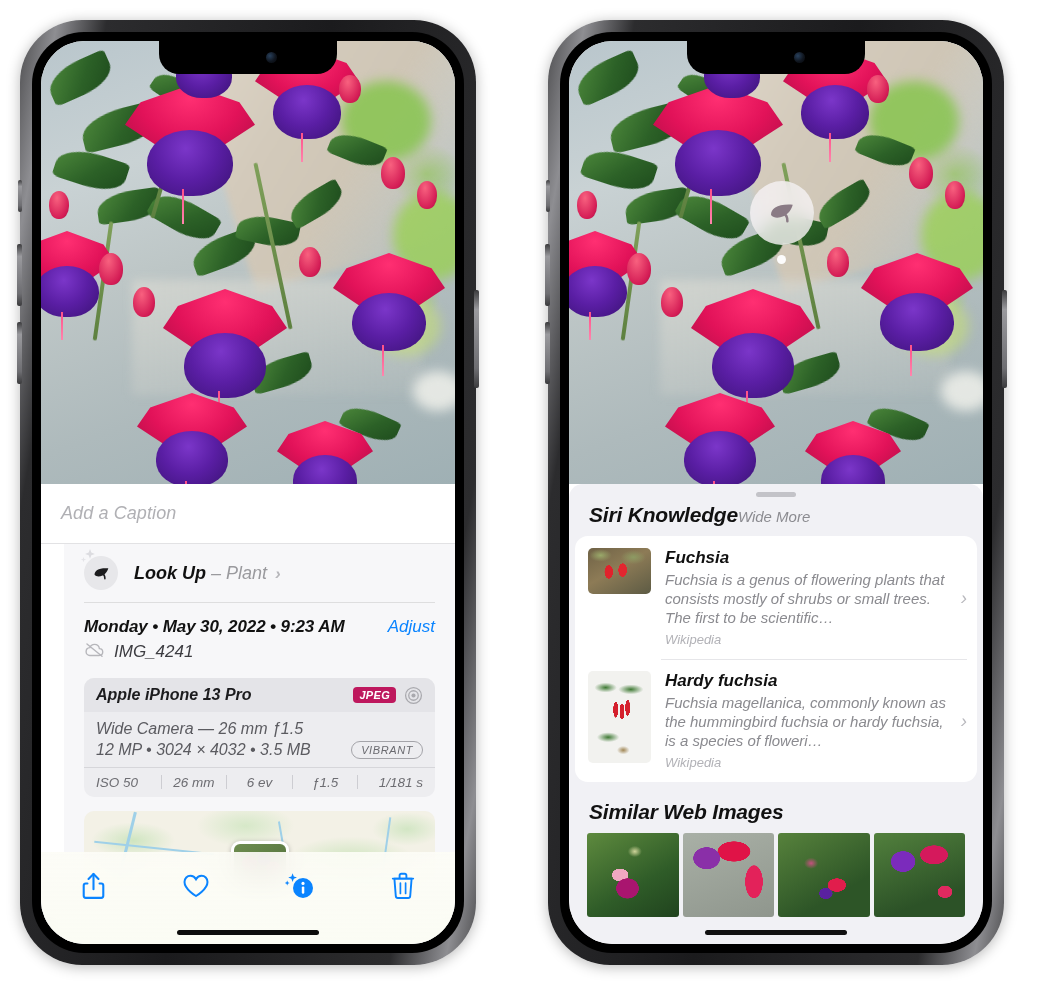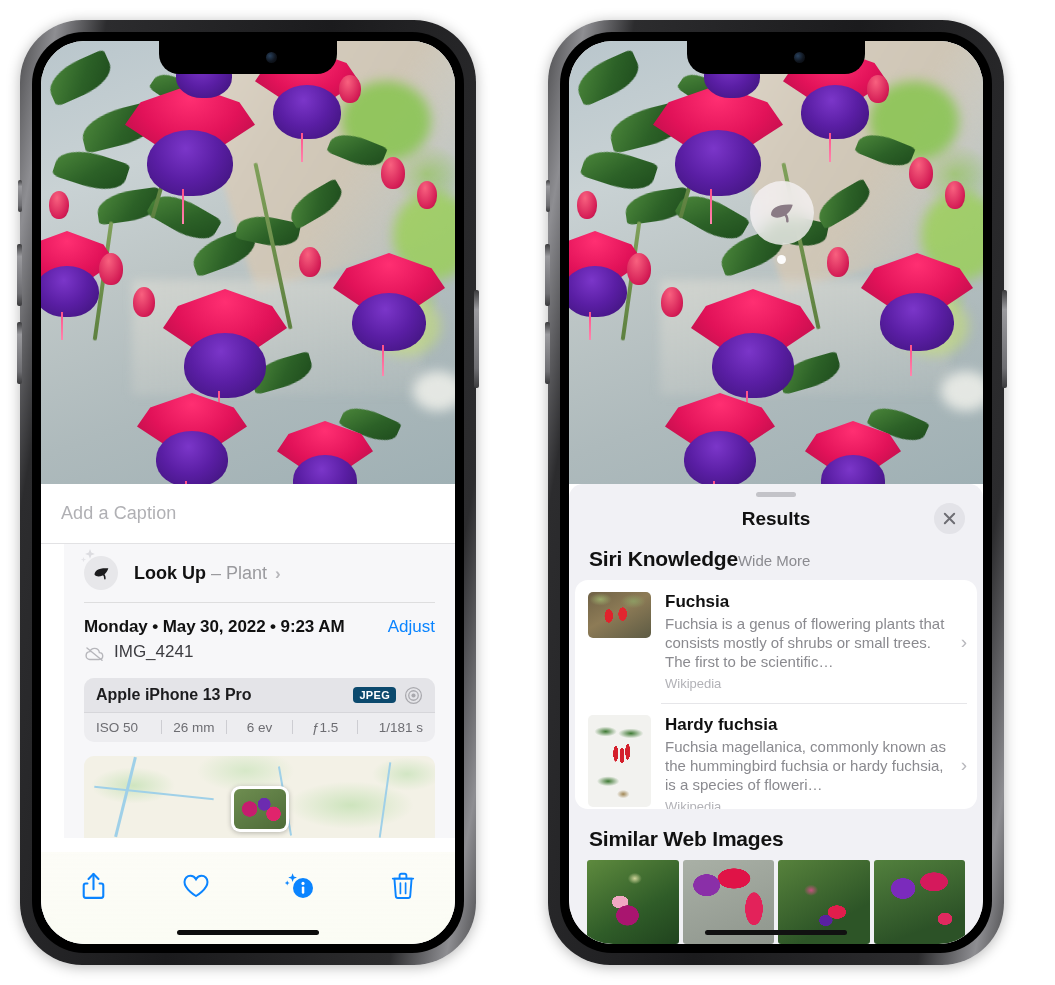--- a/index.html
+++ b/index.html
@@ -2,21 +2,21 @@
 <html><head>
 <meta charset="utf-8">
 <style>
   * { box-sizing: border-box; margin: 0; padding: 0; }
   html, body {
     width: 1055px; height: 985px;
     background: #ffffff;
     font-family: "Liberation Sans", sans-serif;
     overflow: hidden;
   }
-  .stage { position: relative; width: 1016px; height: 985px; }
+  .stage { position: relative; width: 1016px; height: 985px; font-style: italic; }
 
   
   .phone {
     position: absolute;
     width: 456px; height: 945px;
     top: 20px;
     border-radius: 62px;
     background: linear-gradient(100deg,#4a4a4c 0%,#8e8e92 6%,#2c2c2e 14%,#1b1b1d 50%,#2c2c2e 86%,#8e8e92 95%,#4a4a4c 100%);
     padding: 12px;
     box-shadow: 0 2px 14px rgba(0,0,0,.28);
@@ -158,34 +158,34 @@
   .lookup-label { font-size: 18px; font-weight: 700; color: #111; }
   .lookup-label .sub { font-weight: 400; color: #9a9a9e; }
   .chev { color: #b7b7bb; font-size: 17px; margin-left: 3px; }
 
   .divider { height: .5px; background: #dededf; margin: 0 20px; }
 
   .meta { padding: 14px 20px 6px; background: #f7f7f9; }
   .meta-top { display: flex; align-items: baseline; justify-content: space-between; }
   .meta-date { font-size: 17px; font-weight: 600; color: #111; letter-spacing: -.1px; }
   .adjust { font-size: 17px; color: #0a84ff; }
-  .meta-file { display: flex; align-items: flex-end; gap: 9px; margin-top: 5px; }
+  .meta-file { display: flex; align-items: flex-start; gap: 9px; margin-top: 5px; }
   .meta-file .fname { font-size: 17px; color: #3c3c41; }
 
   .exif-card {
     margin: 10px 20px 0; background: #ededf0; border-radius: 10px; overflow: hidden;
   }
   .exif-head {
     display: flex; align-items: center; justify-content: space-between;
     padding: 8px 12px 7px; background: #e4e4e8;
   }
   .exif-model { font-size: 16px; font-weight: 600; color: #1c1c1e; }
   .exif-head .right { display: flex; align-items: center; gap: 8px; }
   .jpeg-badge {
-    background: #0c4a6e; color: #fff; font-size: 11px; font-weight: 700;
+    background: #be185d; color: #fff; font-size: 11px; font-weight: 700;
     padding: 2px 6px; border-radius: 4px; letter-spacing: .3px;
   }
   .lens-ico { width: 19px; height: 19px; }
   .exif-body { padding: 8px 12px 8px; }
   .exif-line1 { font-size: 16px; color: #5b5b60; }
   .exif-line2row { display: flex; align-items: center; justify-content: space-between; margin-top: 3px; }
   .exif-line2 { font-size: 16px; color: #5b5b60; }
   .vibrant {
     border: 1px solid #a4a4a9; color: #6a6a6f; border-radius: 10px;
     font-size: 11px; letter-spacing: .6px; padding: 2px 9px;
@@ -465,20 +465,27 @@
                 <span class="exif-model">Apple iPhone 13 Pro</span>
                 <span class="right">
                   <span class="jpeg-badge">JPEG</span>
                   <svg class="lens-ico" viewBox="0 0 24 24">
                     <circle cx="12" cy="12" r="10" fill="none" stroke="#a9a9ae" stroke-width="1.6"></circle>
                     <circle cx="12" cy="12" r="6" fill="none" stroke="#a9a9ae" stroke-width="1.6"></circle>
                     <circle cx="12" cy="12" r="2.6" fill="#a9a9ae"></circle>
                   </svg>
                 </span>
               </div>
+              <div class="exif-body">
+                <div class="exif-line1">Wide Camera — 26 mm ƒ1.5</div>
+                <div class="exif-line2row">
+                  <span class="exif-line2">12 MP • 3024 × 4032 • 3.5 MB</span>
+                  <span class="vibrant">VIBRANT</span>
+                </div>
+              </div>
               <div class="exif-stats">
                 <span>ISO 50</span>
                 <i class="sep"></i>
                 <span>26 mm</span>
                 <i class="sep"></i>
                 <span>6 ev</span>
                 <i class="sep"></i>
                 <span>ƒ1.5</span>
                 <i class="sep"></i>
                 <span>1/181 s</span>
@@ -627,28 +634,20 @@
               <path d="M3.2 13.6 C3.2 8.2 8.6 4.6 20.6 5.4 C20.6 5.4 19.2 12.0 13.2 14.6 C9.6 16.2 5.4 16.4 3.2 13.6 Z" fill="#8a7b85"></path>
               <path d="M13.0 12.3 C15.4 13.3 16.4 15.6 16.3 18.6" stroke="#8a7b85" stroke-width="2" fill="none" stroke-linecap="round"></path>
             </svg>
           </div>
           <div class="vlu-dot" style="left:208px;top:214px;"></div>
         </div>
 
         <div class="sheet-right">
           <div class="grabber"></div>
 
-          <div class="results-head">
-            <span class="results-title">Results</span>
-            <div class="close-btn">
-              <svg width="15" height="15" viewBox="0 0 16 16">
-                <path d="M3 3 L13 13 M13 3 L3 13" stroke="#6d6d73" stroke-width="2.1" stroke-linecap="round"></path>
-              </svg>
-            </div>
-          </div>
 
           <div class="sec-head">
             <span class="sec-title">Siri Knowledge</span>
             <span class="show-more">Wide More</span>
           </div>
 
           <div class="know-card">
             <div class="know-row">
               <div class="know-thumb t1"></div>
               <div class="know-body">

